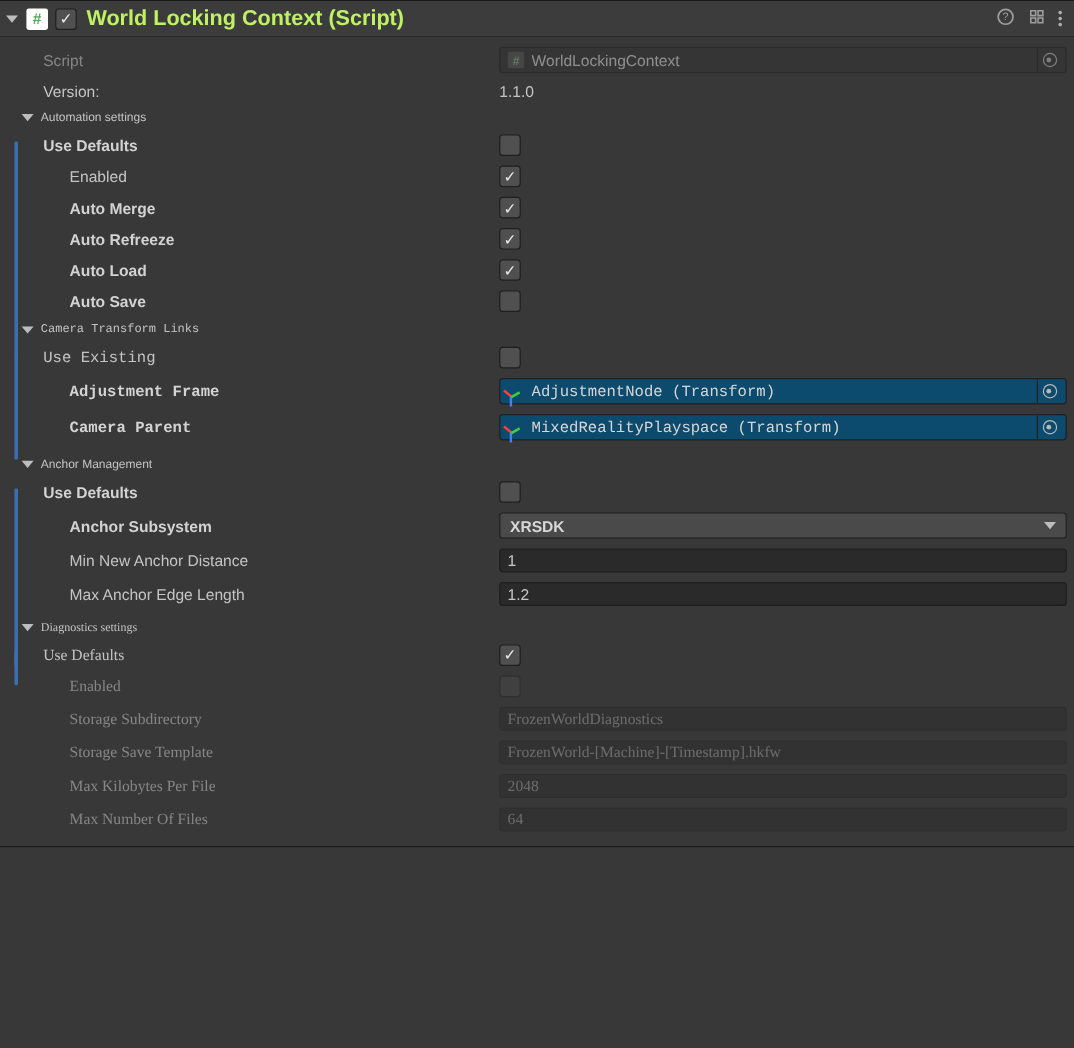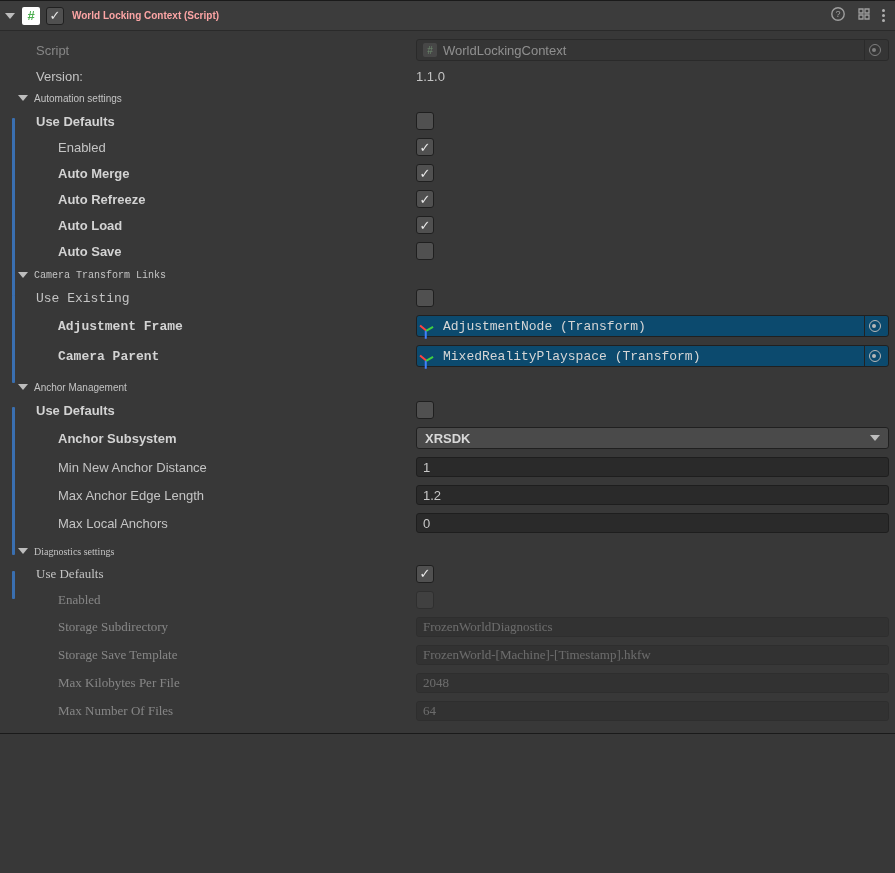--- a/index.html
+++ b/index.html
@@ -51,22 +51,22 @@
     border-radius: 3px;
     background: #505050;
     display: flex;
     align-items: center;
     justify-content: center;
     margin-right: 8px;
     color: #e8e8e8;
     font-size: 13px;
   }
   .hdr-title {
-    color: #fca5a5;
-    font-size: 10px;
+    color: #bef264;
+    font-size: 18px;
     font-weight: 600;
     flex: 1;
   }
   .hdr-actions {
     display: flex;
     gap: 10px;
     align-items: center;
     color: #bdbdbd;
     padding-right: 4px;
   }
@@ -366,26 +366,20 @@
         <div class="valuecell">
             <div class="numfield">1</div>
           </div>
       </div>
       <div class="row">
         <div class="labelcell indent2">Max Anchor Edge Length</div>
         <div class="valuecell">
             <div class="numfield">1.2</div>
           </div>
       </div>
-      <div class="row">
-        <div class="labelcell indent2">Max Local Anchors</div>
-        <div class="valuecell">
-            <div class="numfield">0</div>
-          </div>
-      </div>
     </div>
 
     <div class="sect-wrap" style="margin-top:4px;font-family:Liberation Serif, serif;">
       <div class="row">
         <div class="labelcell indent0">
             <div class="foldout-tri"></div>
             <span class="section-label">Diagnostics settings</span>
           </div>
       </div>
       <div class="sect-bar" style="top:30px; height:28px;"></div>

